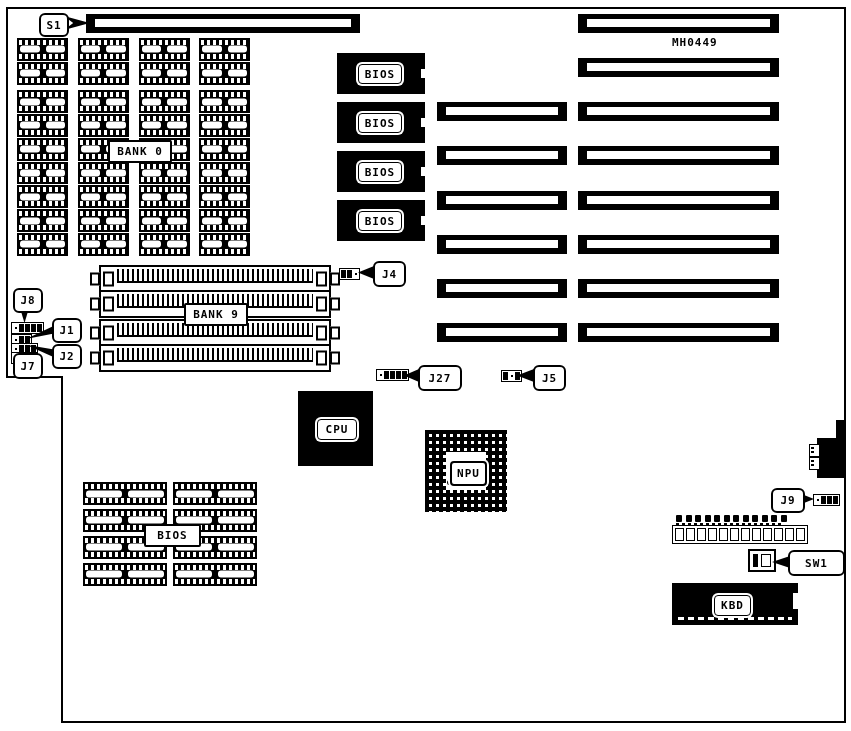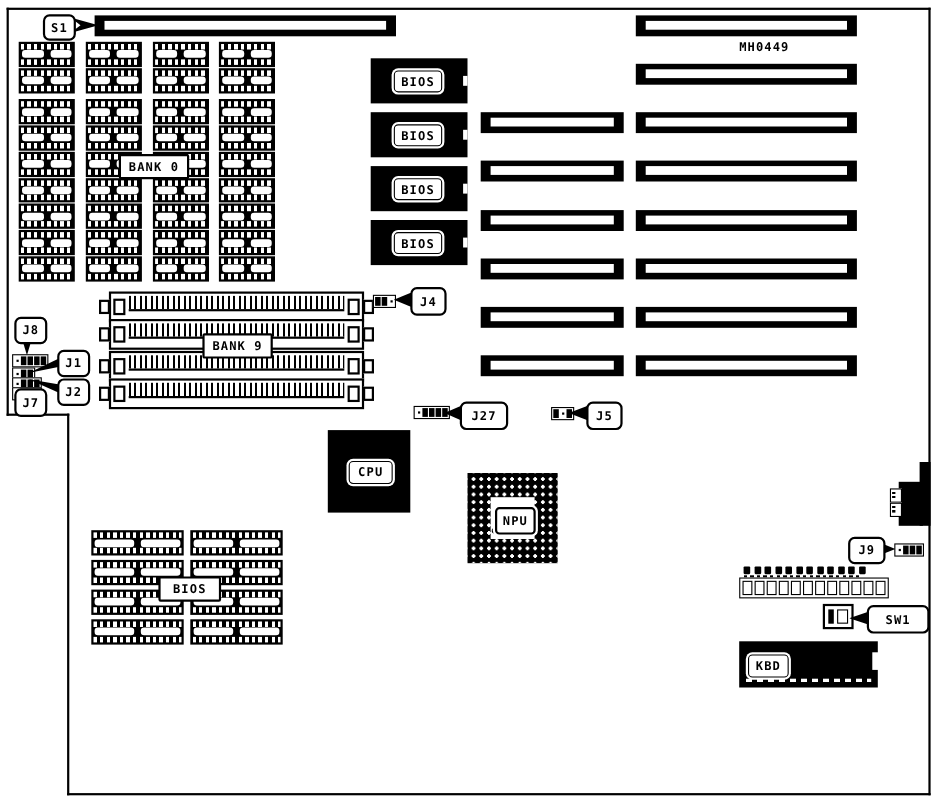--- a/index.html
+++ b/index.html
@@ -98,21 +98,21 @@
     <div class="center" style="left:21px;top:22px;width:40px;height:38px"></div>
     <div class="pin1" style="left:22px;top:50px"></div>
   </div>
   <div class="chiplabel" style="left:450px;top:461px;width:33px;height:21px;border-width:2px;">
     <span>NPU</span>
     </div>
 
   <div class="solid" style="left:672px;top:583px;width:126px;height:42px"></div>
   <div class="notch" style="left:793px;top:593px;width:6px;height:16px"></div>
   <div class="dashline" style="left:678px;top:617px;width:114px"></div>
-  <div class="chiplabel" style="left:680px;top:595px;width:35px;height:19px">
+  <div class="chiplabel" style="left:714px;top:595px;width:35px;height:19px">
     <span>KBD</span>
     </div>
 
   <div class="kdots" style="left:676px;top:515px">
       <i></i>
       <i></i>
       <i></i>
       <i></i>
       <i></i>
       <i></i>

